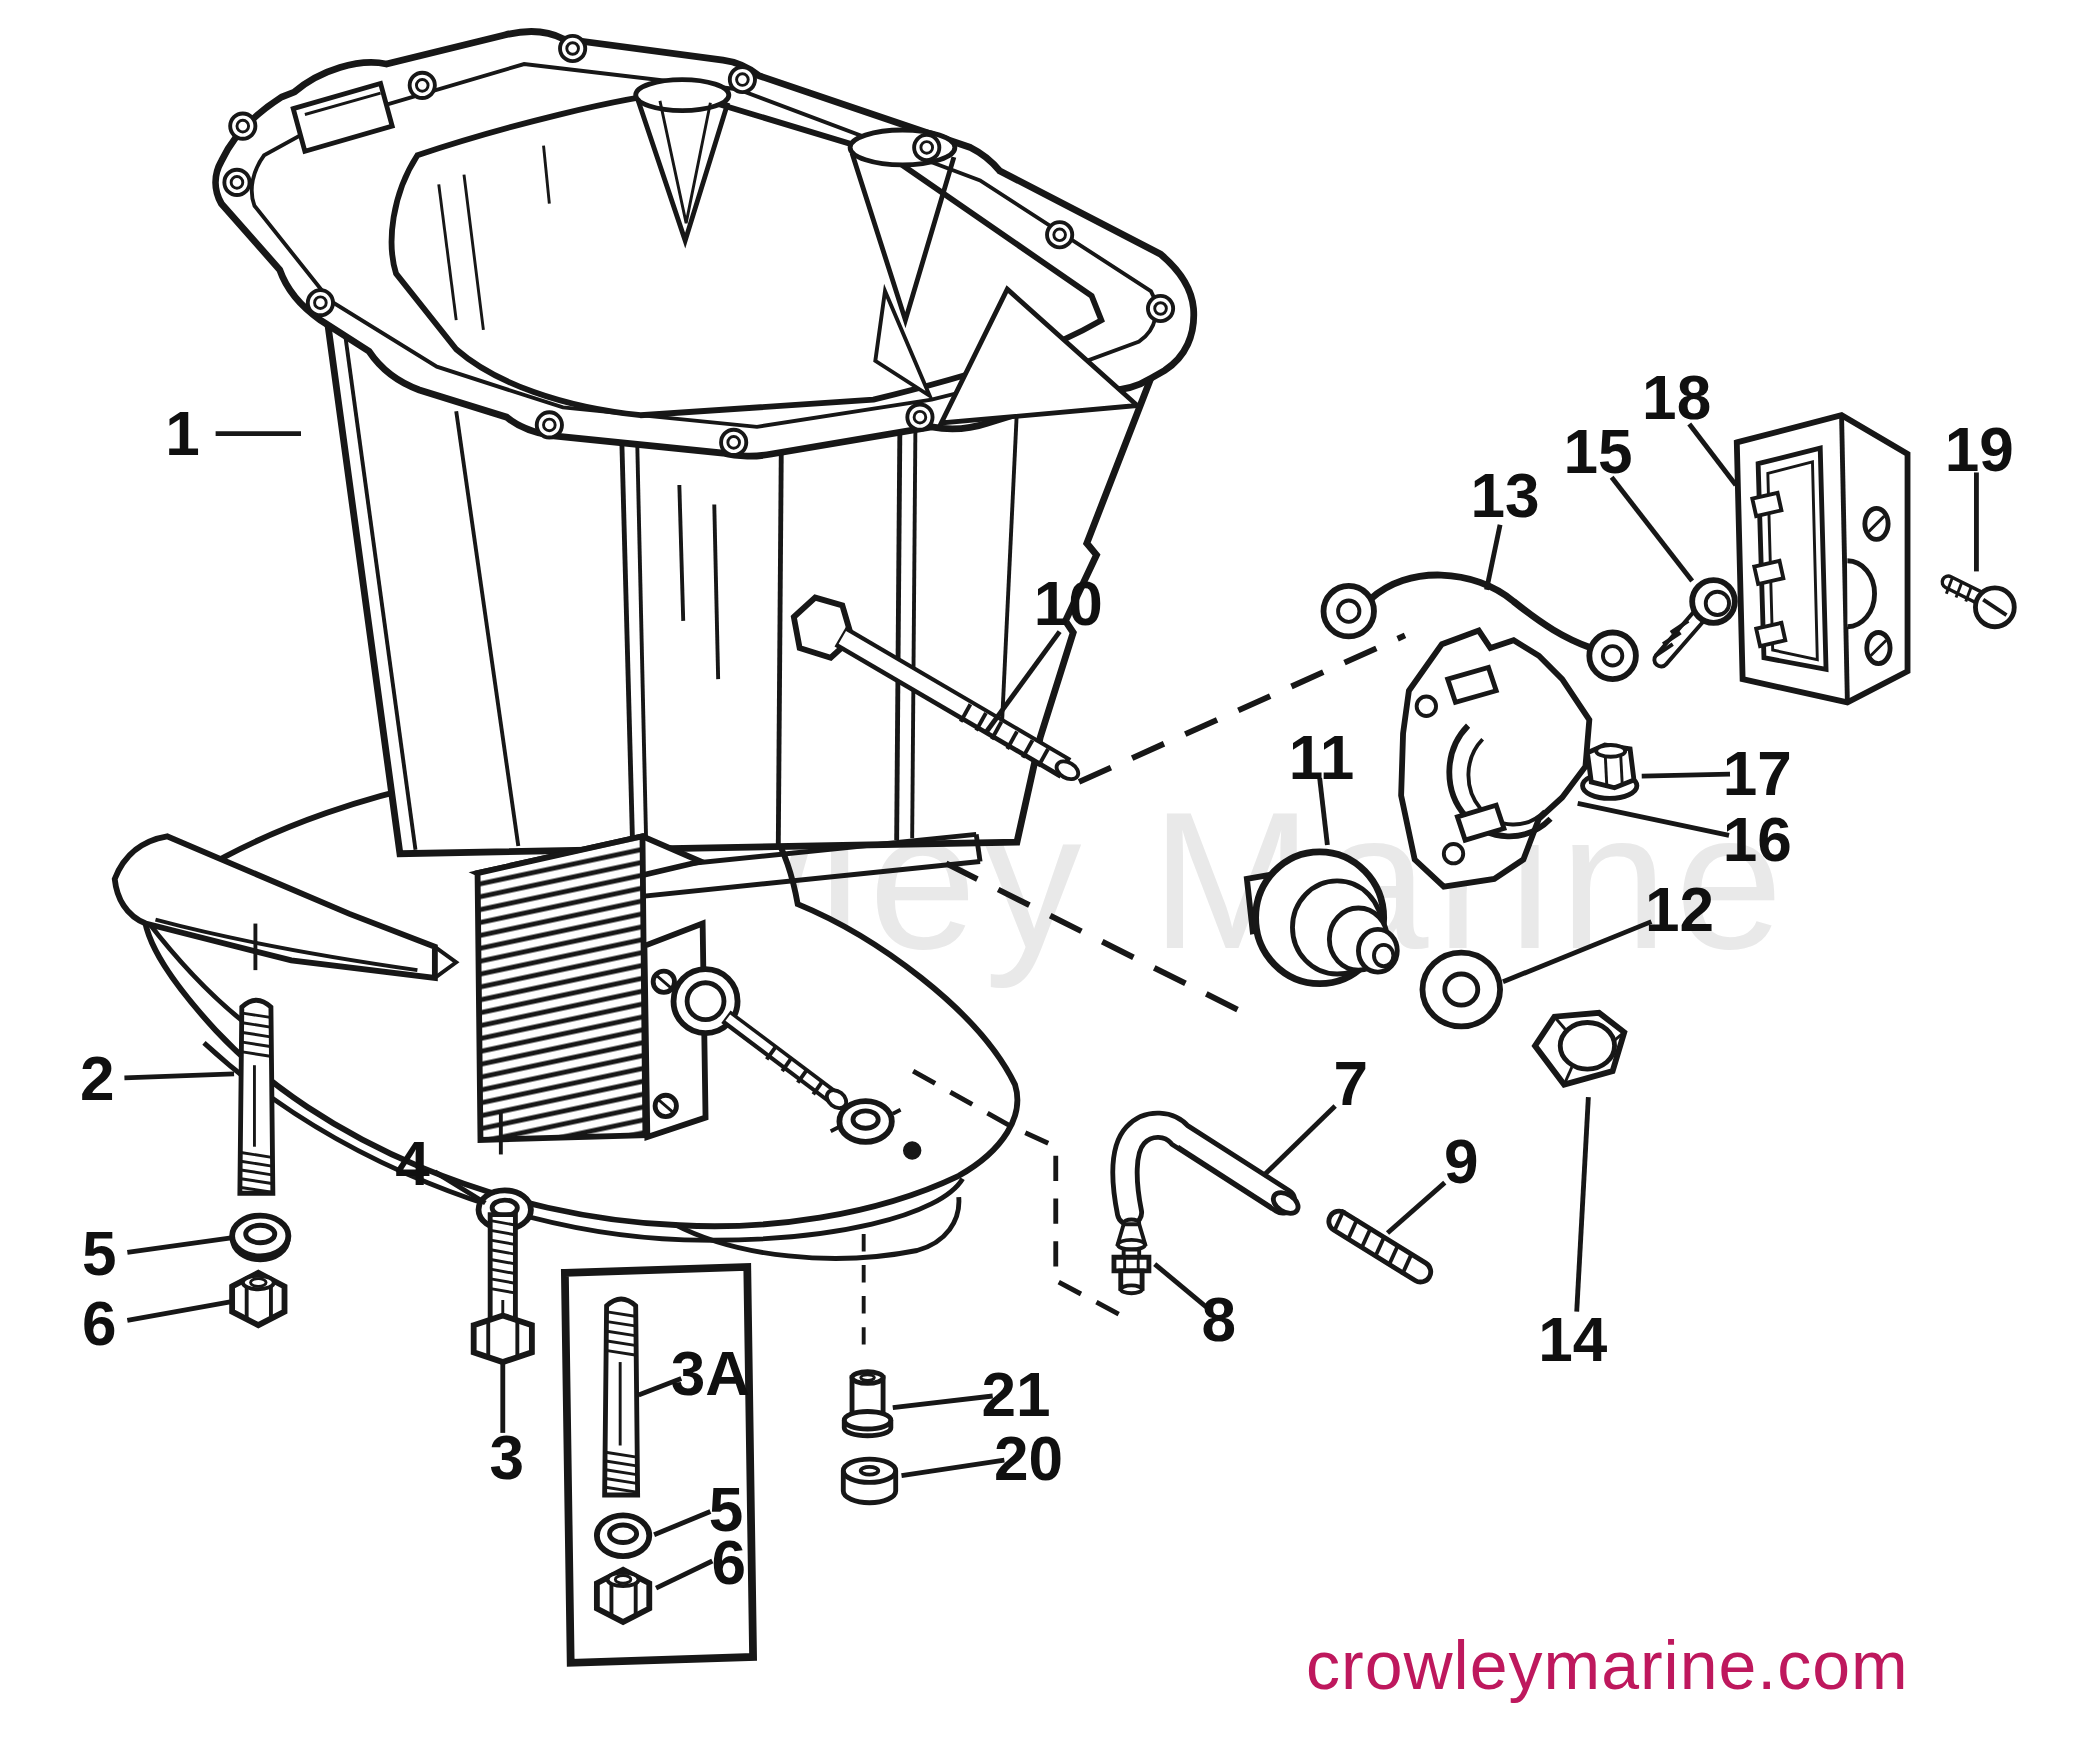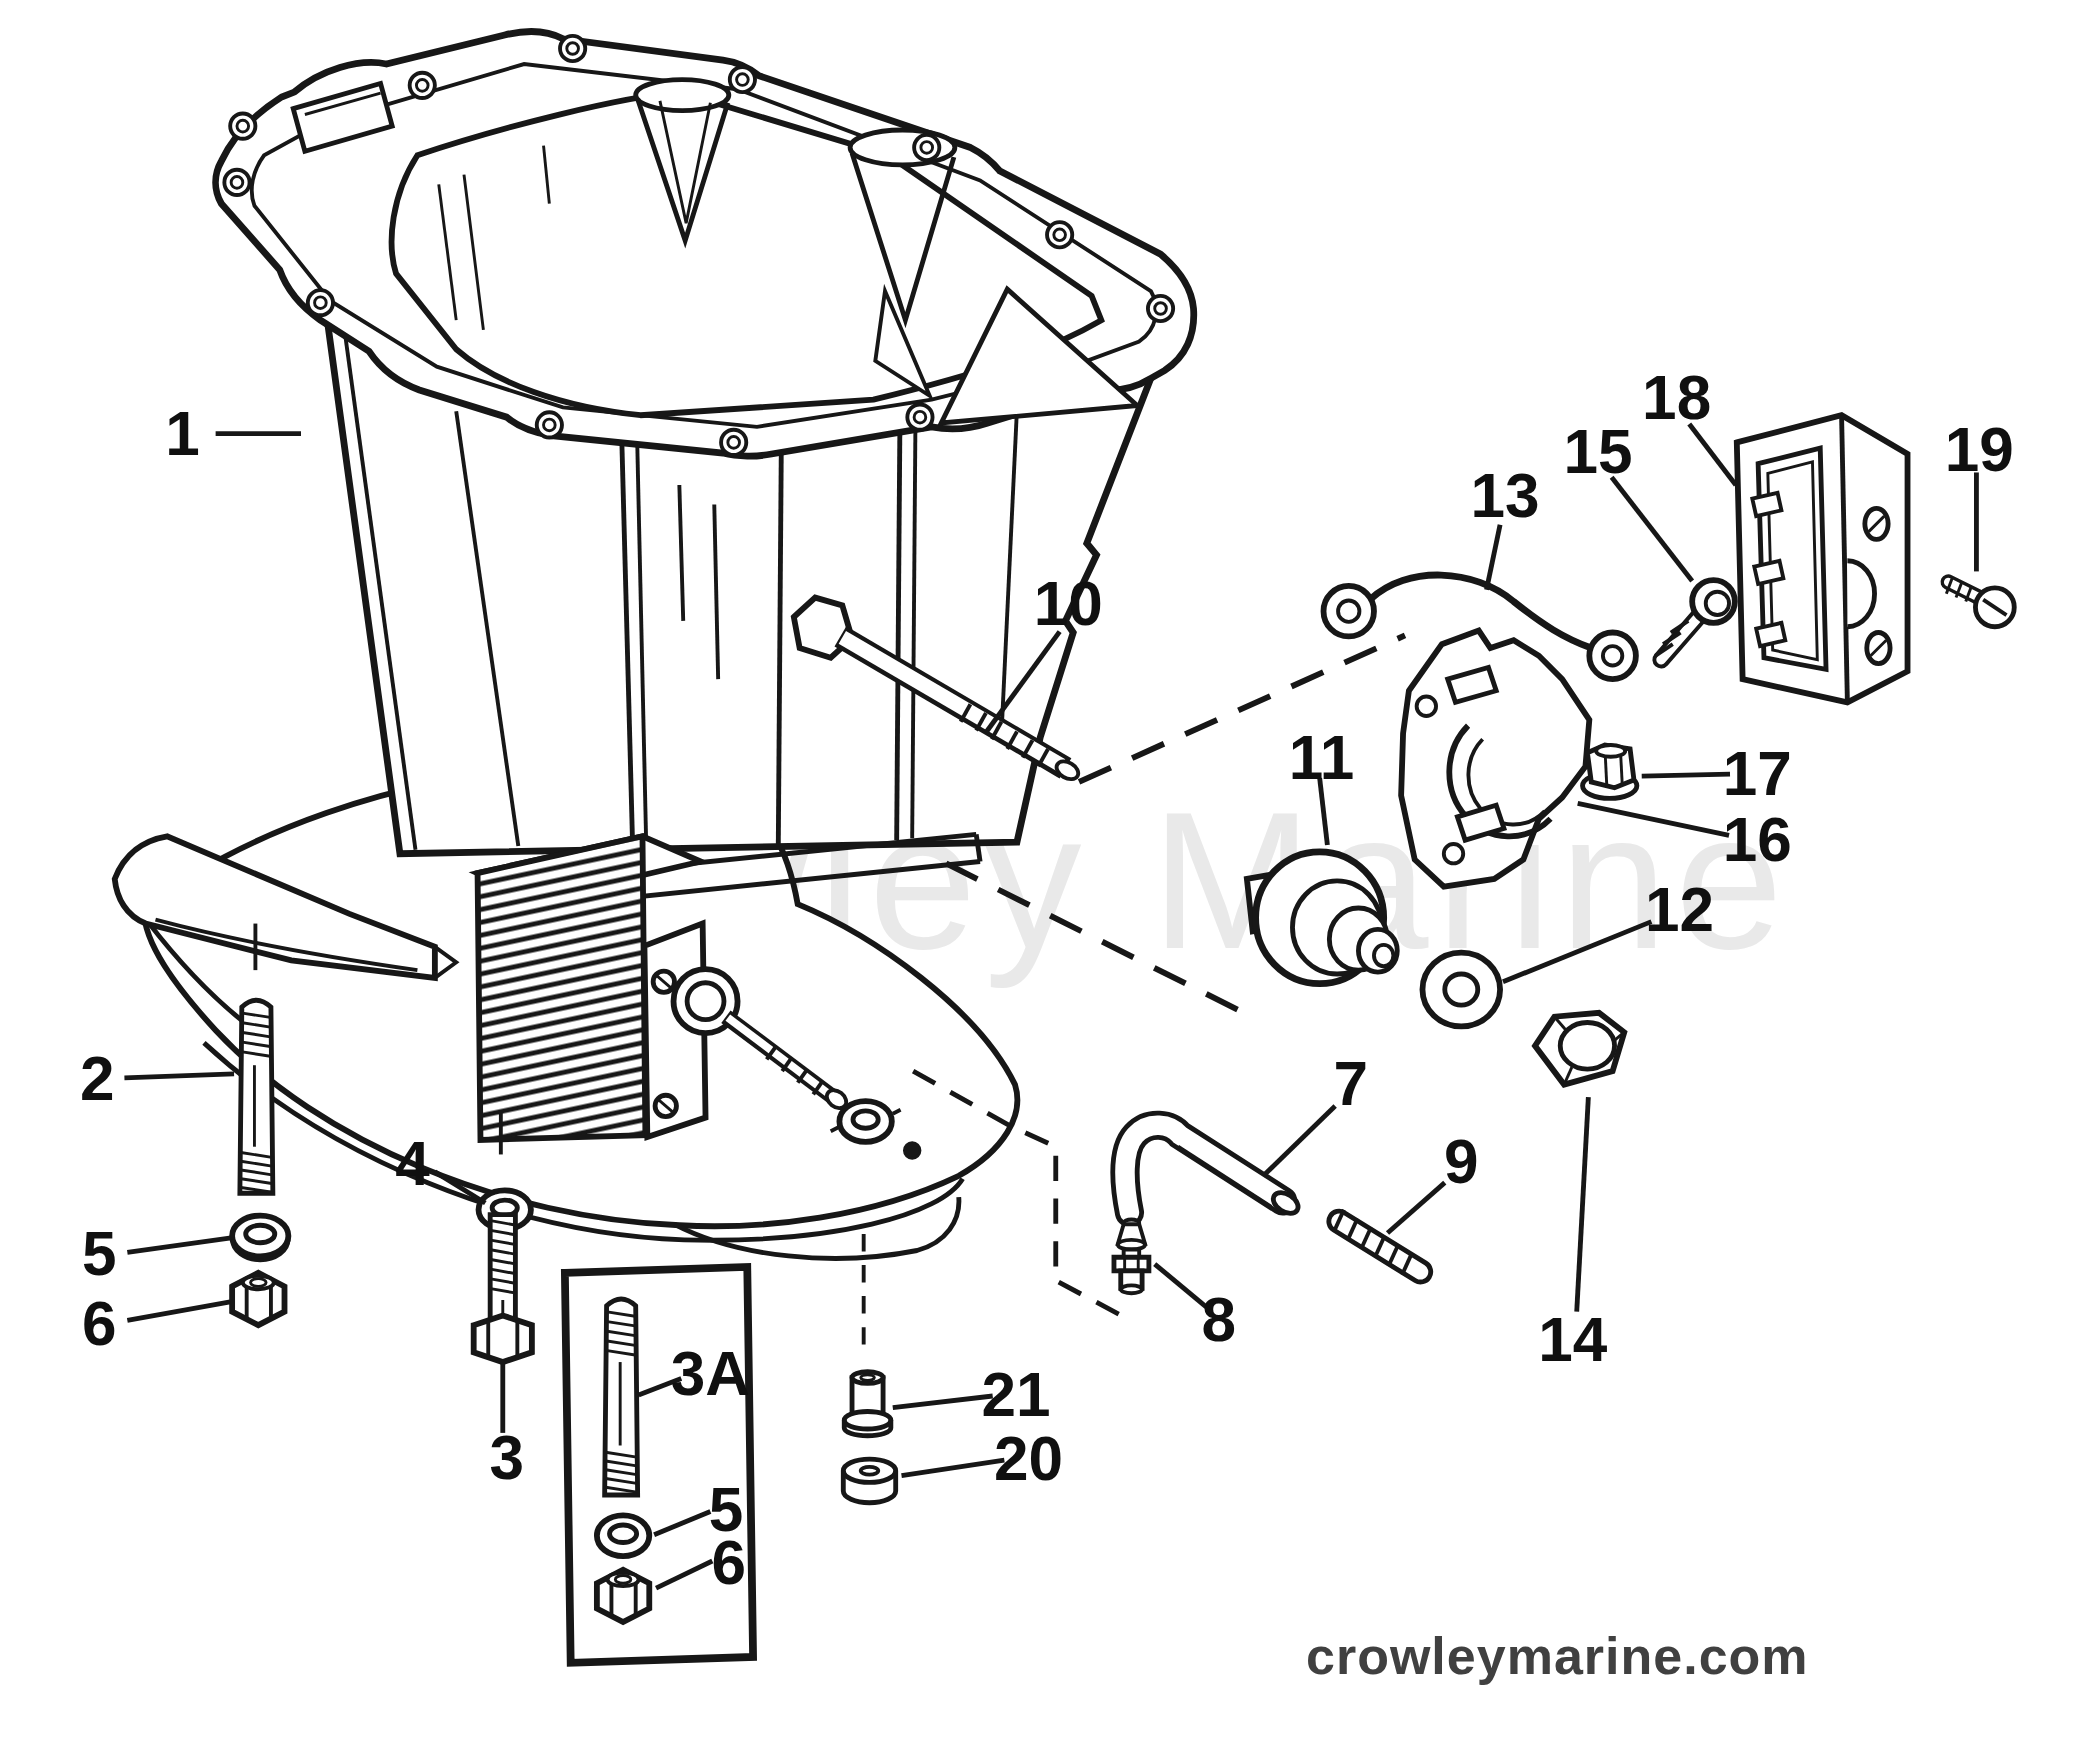--- a/index.html
+++ b/index.html
@@ -1,22 +1,22 @@
 <!DOCTYPE html>
 <html><head>
 <meta charset="utf-8">
 <style>
   html,body{margin:0;padding:0;background:#ffffff;}
   .stage{position:relative;width:2096px;height:1754px;background:#ffffff;overflow:hidden;
          font-family:"Liberation Sans",sans-serif;}
   .stage svg{position:absolute;left:0;top:0;}
   .watermark{position:absolute;left:334px;top:769px;font-size:194px;letter-spacing:7.8px;
              color:#e9e9e9;white-space:nowrap;font-weight:400;z-index:1;}
-  .siteurl{position:absolute;left:1306px;top:1626px;font-size:52px;letter-spacing:1px;
-           color:#404040;font-weight:700;white-space:nowrap;z-index:3;}
+  .siteurl{position:absolute;left:1306px;top:1626px;font-size:68px;letter-spacing:1px;
+           color:#be185d;font-weight:400;white-space:nowrap;z-index:3;}
   .art{z-index:2;}
   .callout{font-family:"Liberation Sans",sans-serif;font-weight:bold;font-size:64px;fill:#101010;}
   .ln{stroke:#171717;fill:none;}
   .fw{stroke:#171717;fill:#ffffff;}
   .fb{stroke:#171717;fill:#171717;}
 </style>
 </head>
 <body>
 
 <div class="stage">

